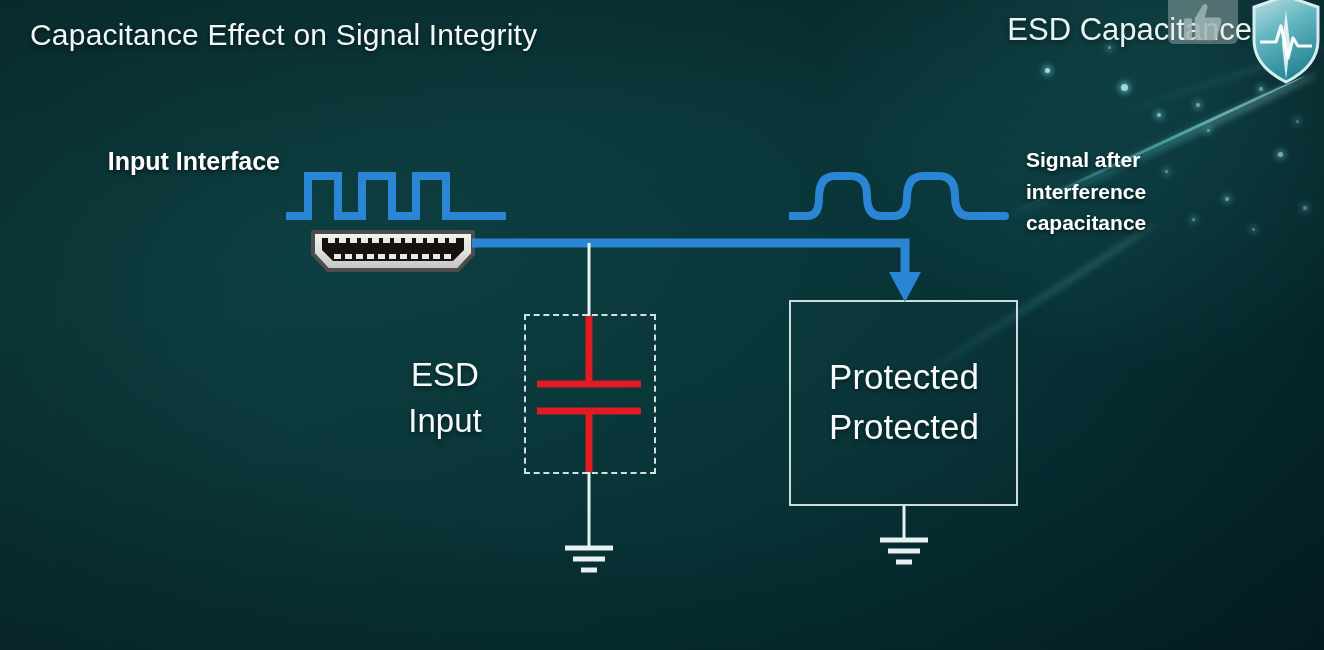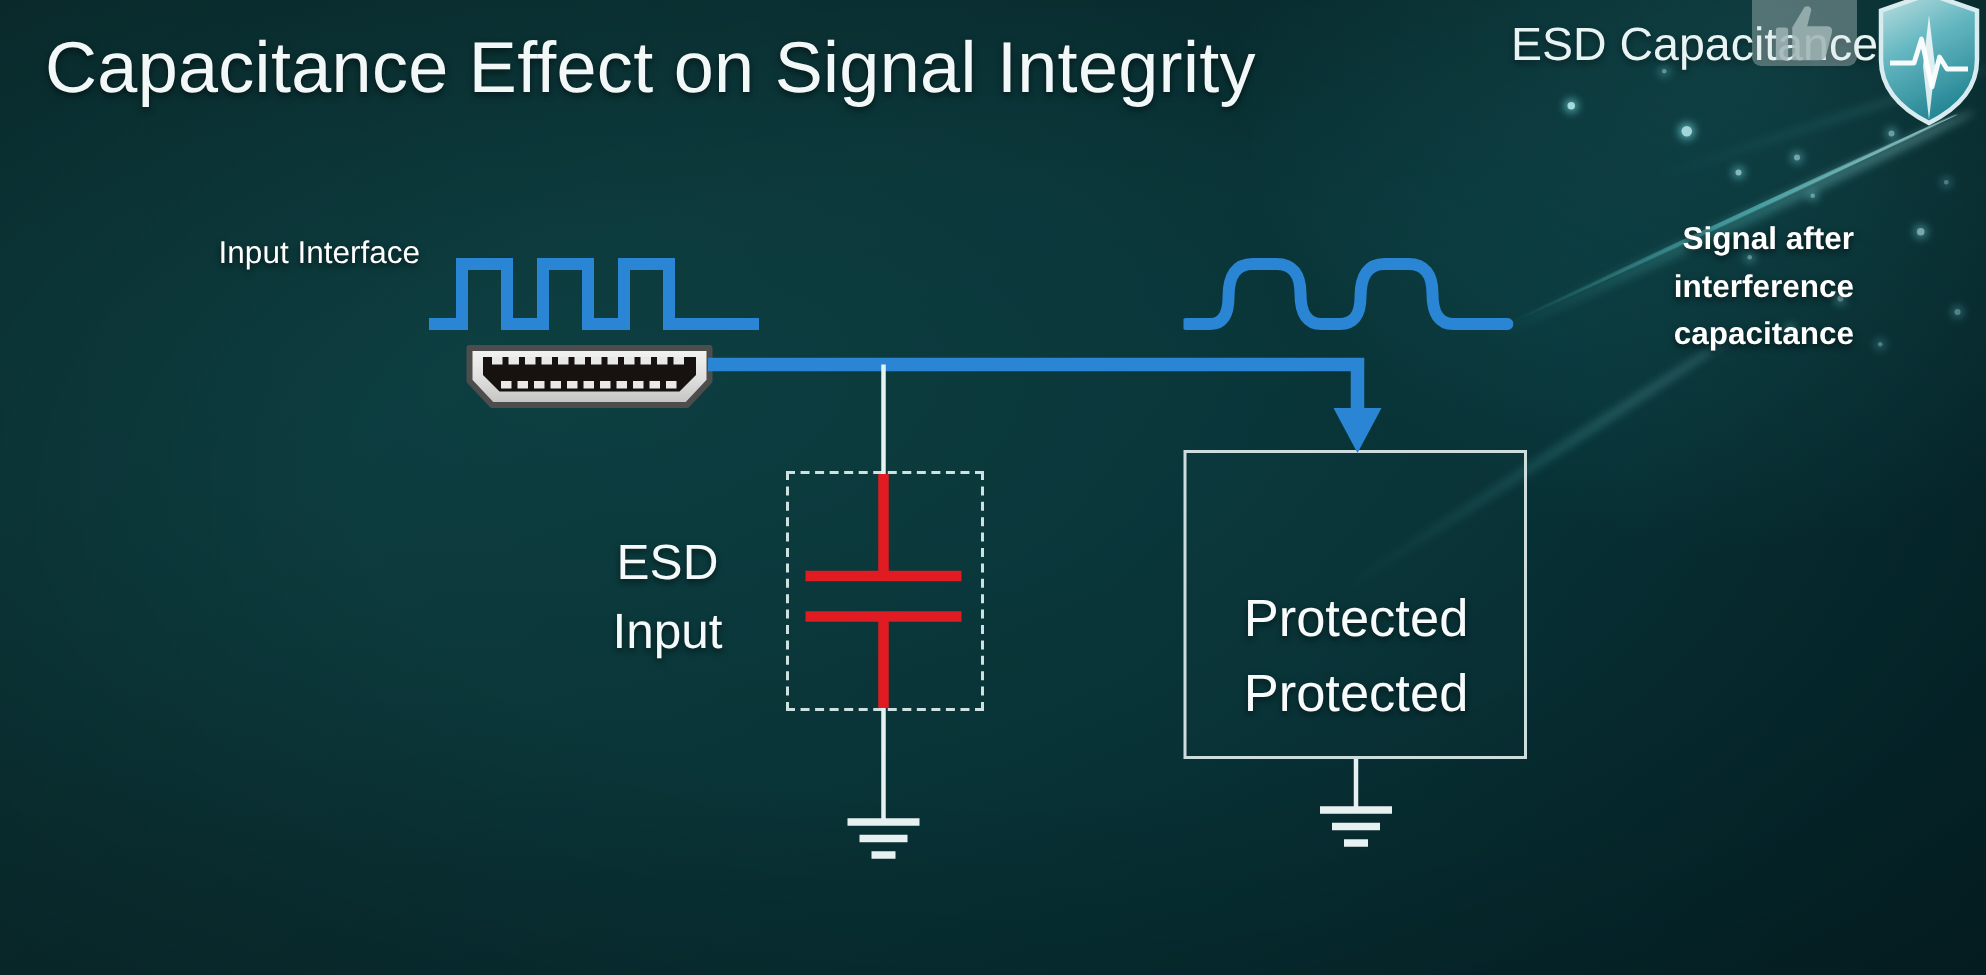--- a/index.html
+++ b/index.html
@@ -45,21 +45,21 @@
   .vignette {
     position:absolute; inset:0;
     background: radial-gradient(ellipse at 50% 50%, rgba(0,0,0,0) 45%, rgba(0,0,0,0.30) 100%);
   }
 
   
   .page-title {
     position: absolute;
     left: 30px;
     top: 18px;
-    font-size: 48px;
+    font-size: 30px;
     font-weight: 400;
     color: #f2f7f7;
     letter-spacing: 0.2px;
     text-shadow: 0 2px 5px rgba(0,0,0,0.55);
     white-space: nowrap;
   }
 
   .brand-name {
     position: absolute;
     right: 72px;
@@ -91,36 +91,36 @@
     align-items: flex-end;
     justify-content: center;
     padding-bottom: 2px;
     box-sizing: border-box;
   }
 
   
   .lbl-input {
     position: absolute;
     left: 60px;
-    top: 155px;
+    top: 145px;
     width: 220px;
     text-align: right;
-    font-size: 21px;
-    font-weight: normal;
+    font-size: 25px;
+    font-weight: bold;
     line-height: 1.32;
     color: #ffffff;
     text-shadow: 0 2px 4px rgba(0,0,0,0.6);
   }
 
   .lbl-after {
     position: absolute;
     left: 1026px;
     top: 144px;
     width: 210px;
-    text-align: right;
+    text-align: left;
     font-size: 21px;
     font-weight: bold;
     line-height: 1.50;
     color: #ffffff;
     text-shadow: 0 2px 4px rgba(0,0,0,0.6);
   }
 
   .lbl-esd {
     position: absolute;
     left: 380px;
@@ -138,21 +138,20 @@
     position: absolute;
     left: 790px;
     top: 352px;
     width: 228px;
     text-align: center;
     font-size: 35px;
     font-weight: 400;
     line-height: 1.42;
     color: #f7fbfb;
     text-shadow: 0 2px 4px rgba(0,0,0,0.5);
-    margin-top: 36px;
   }
 
   
   .wave { position: absolute; }
   .wave-in  { left: 286px; top: 168px; }
   .wave-out { left: 789px; top: 168px; }
 
   .hdmi { position: absolute; left: 308px; top: 228px; }
 
   .dashed-box {

